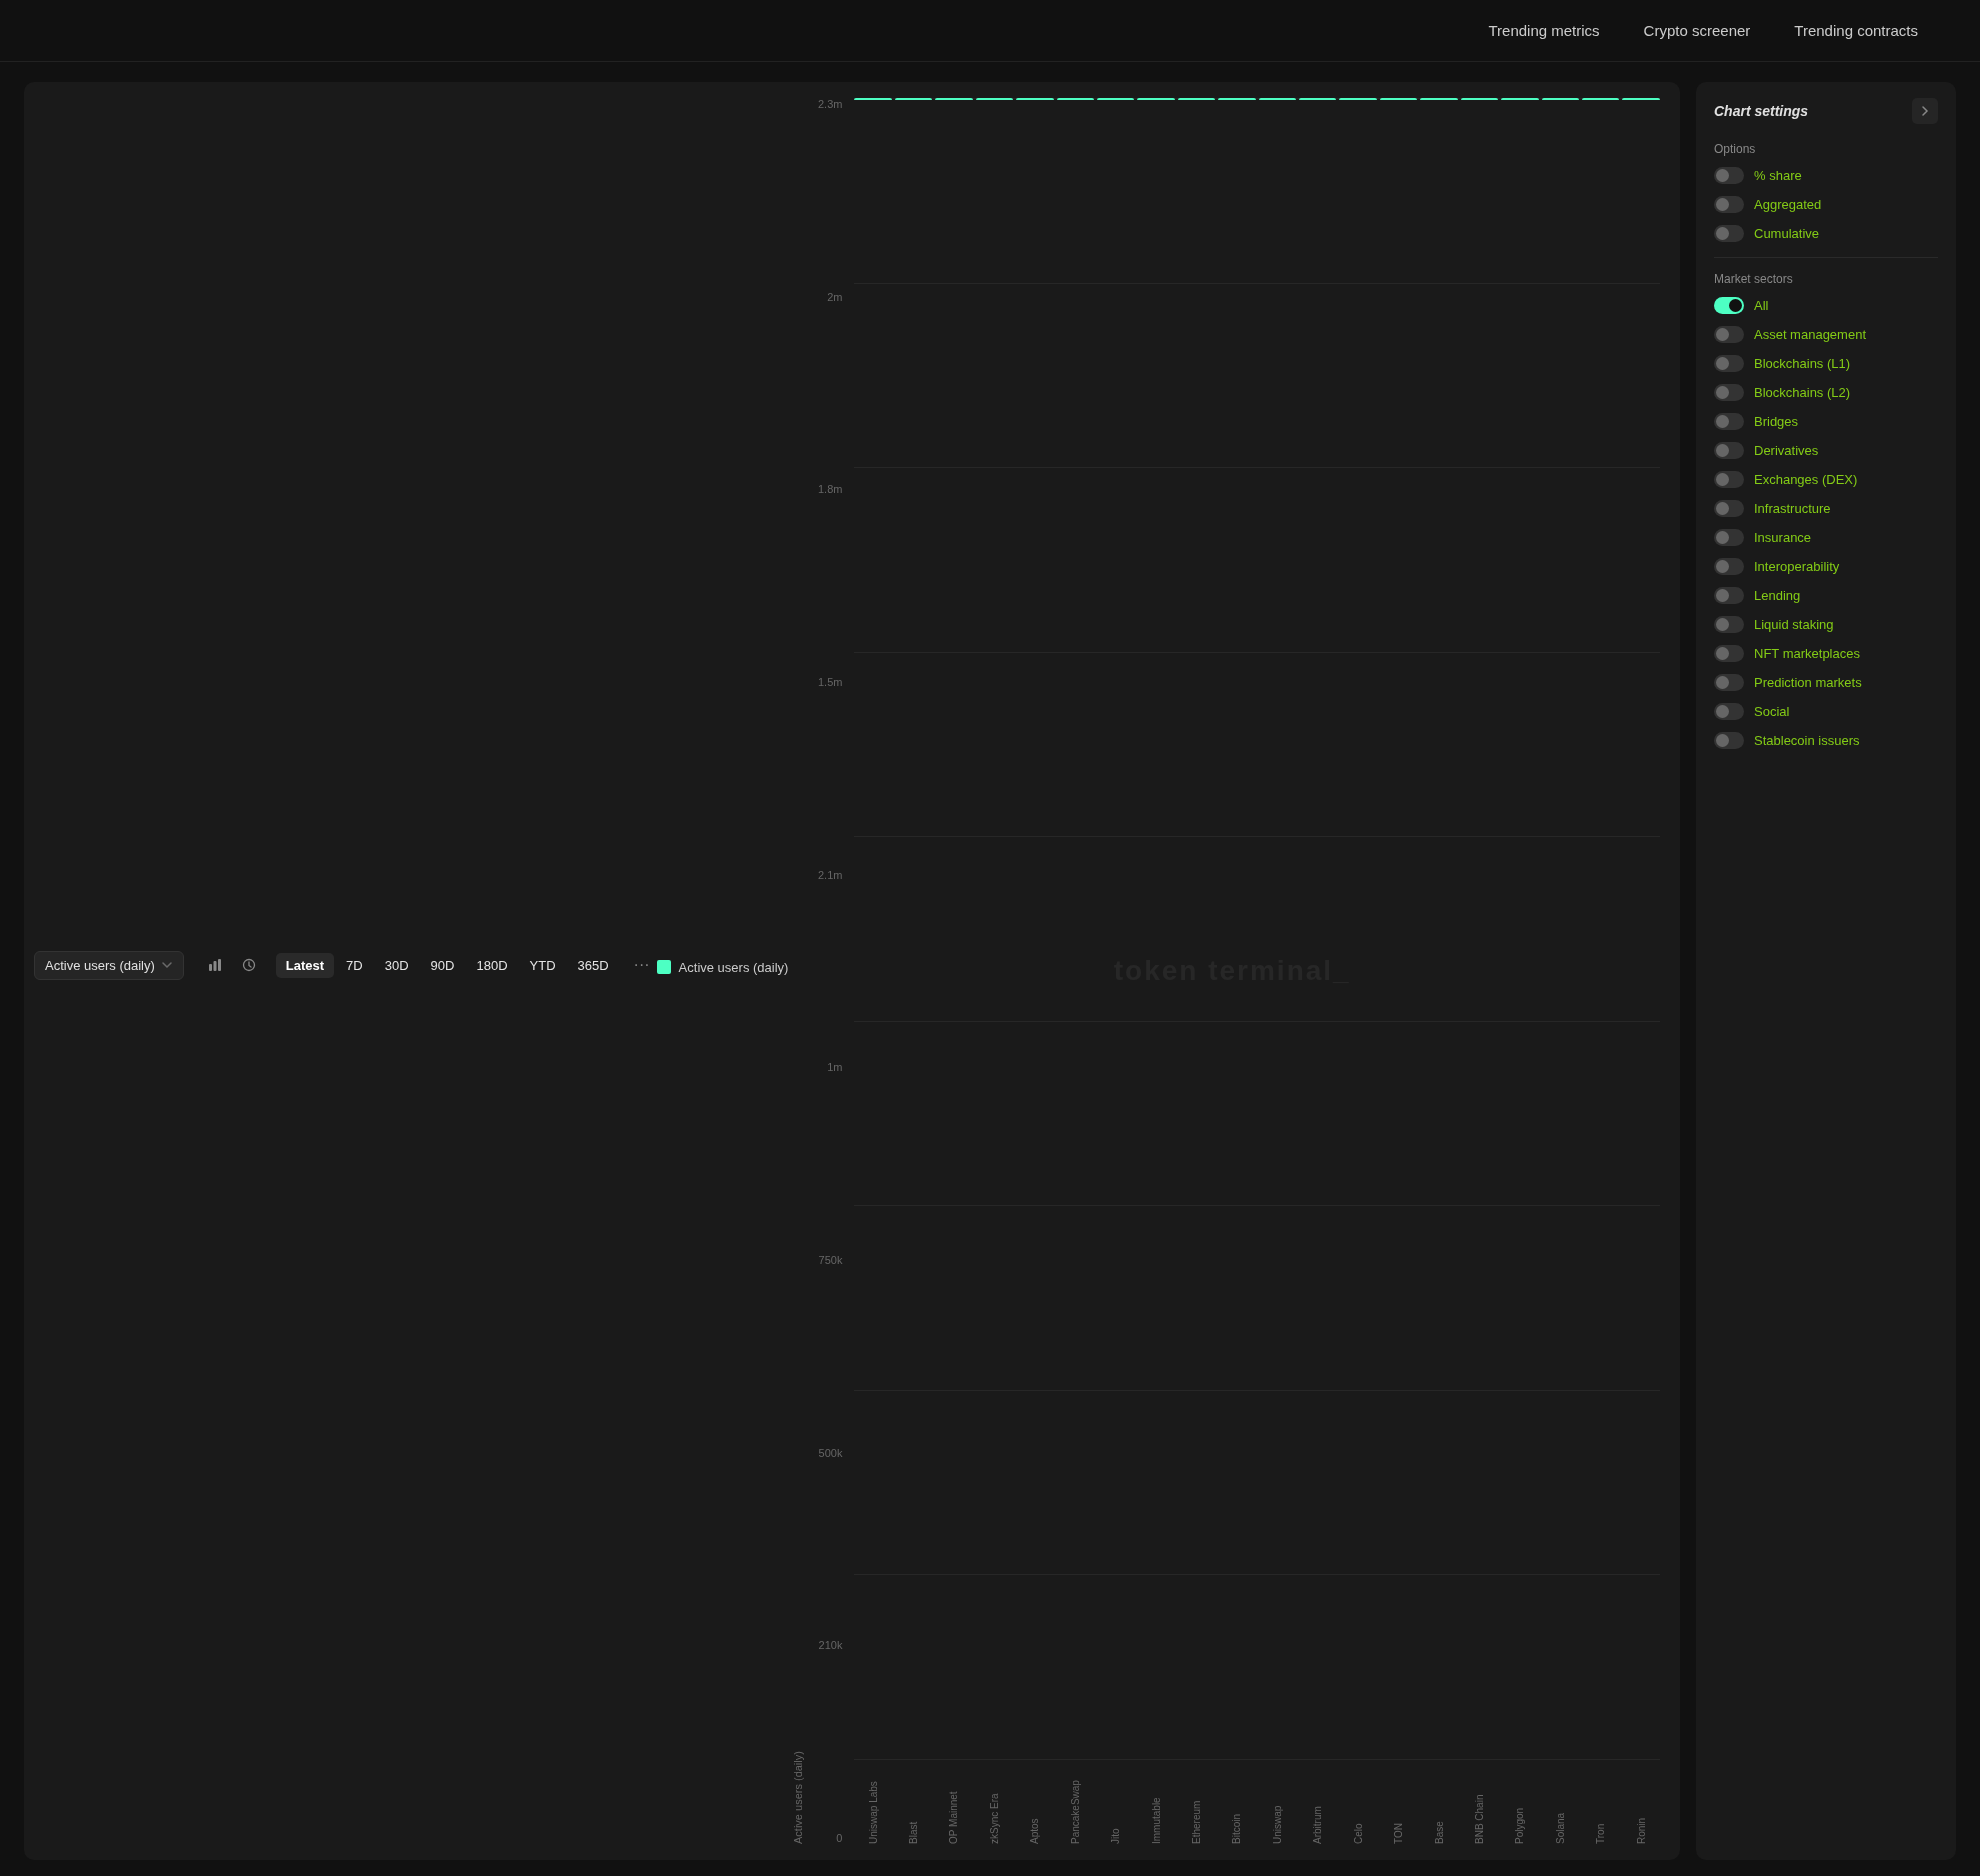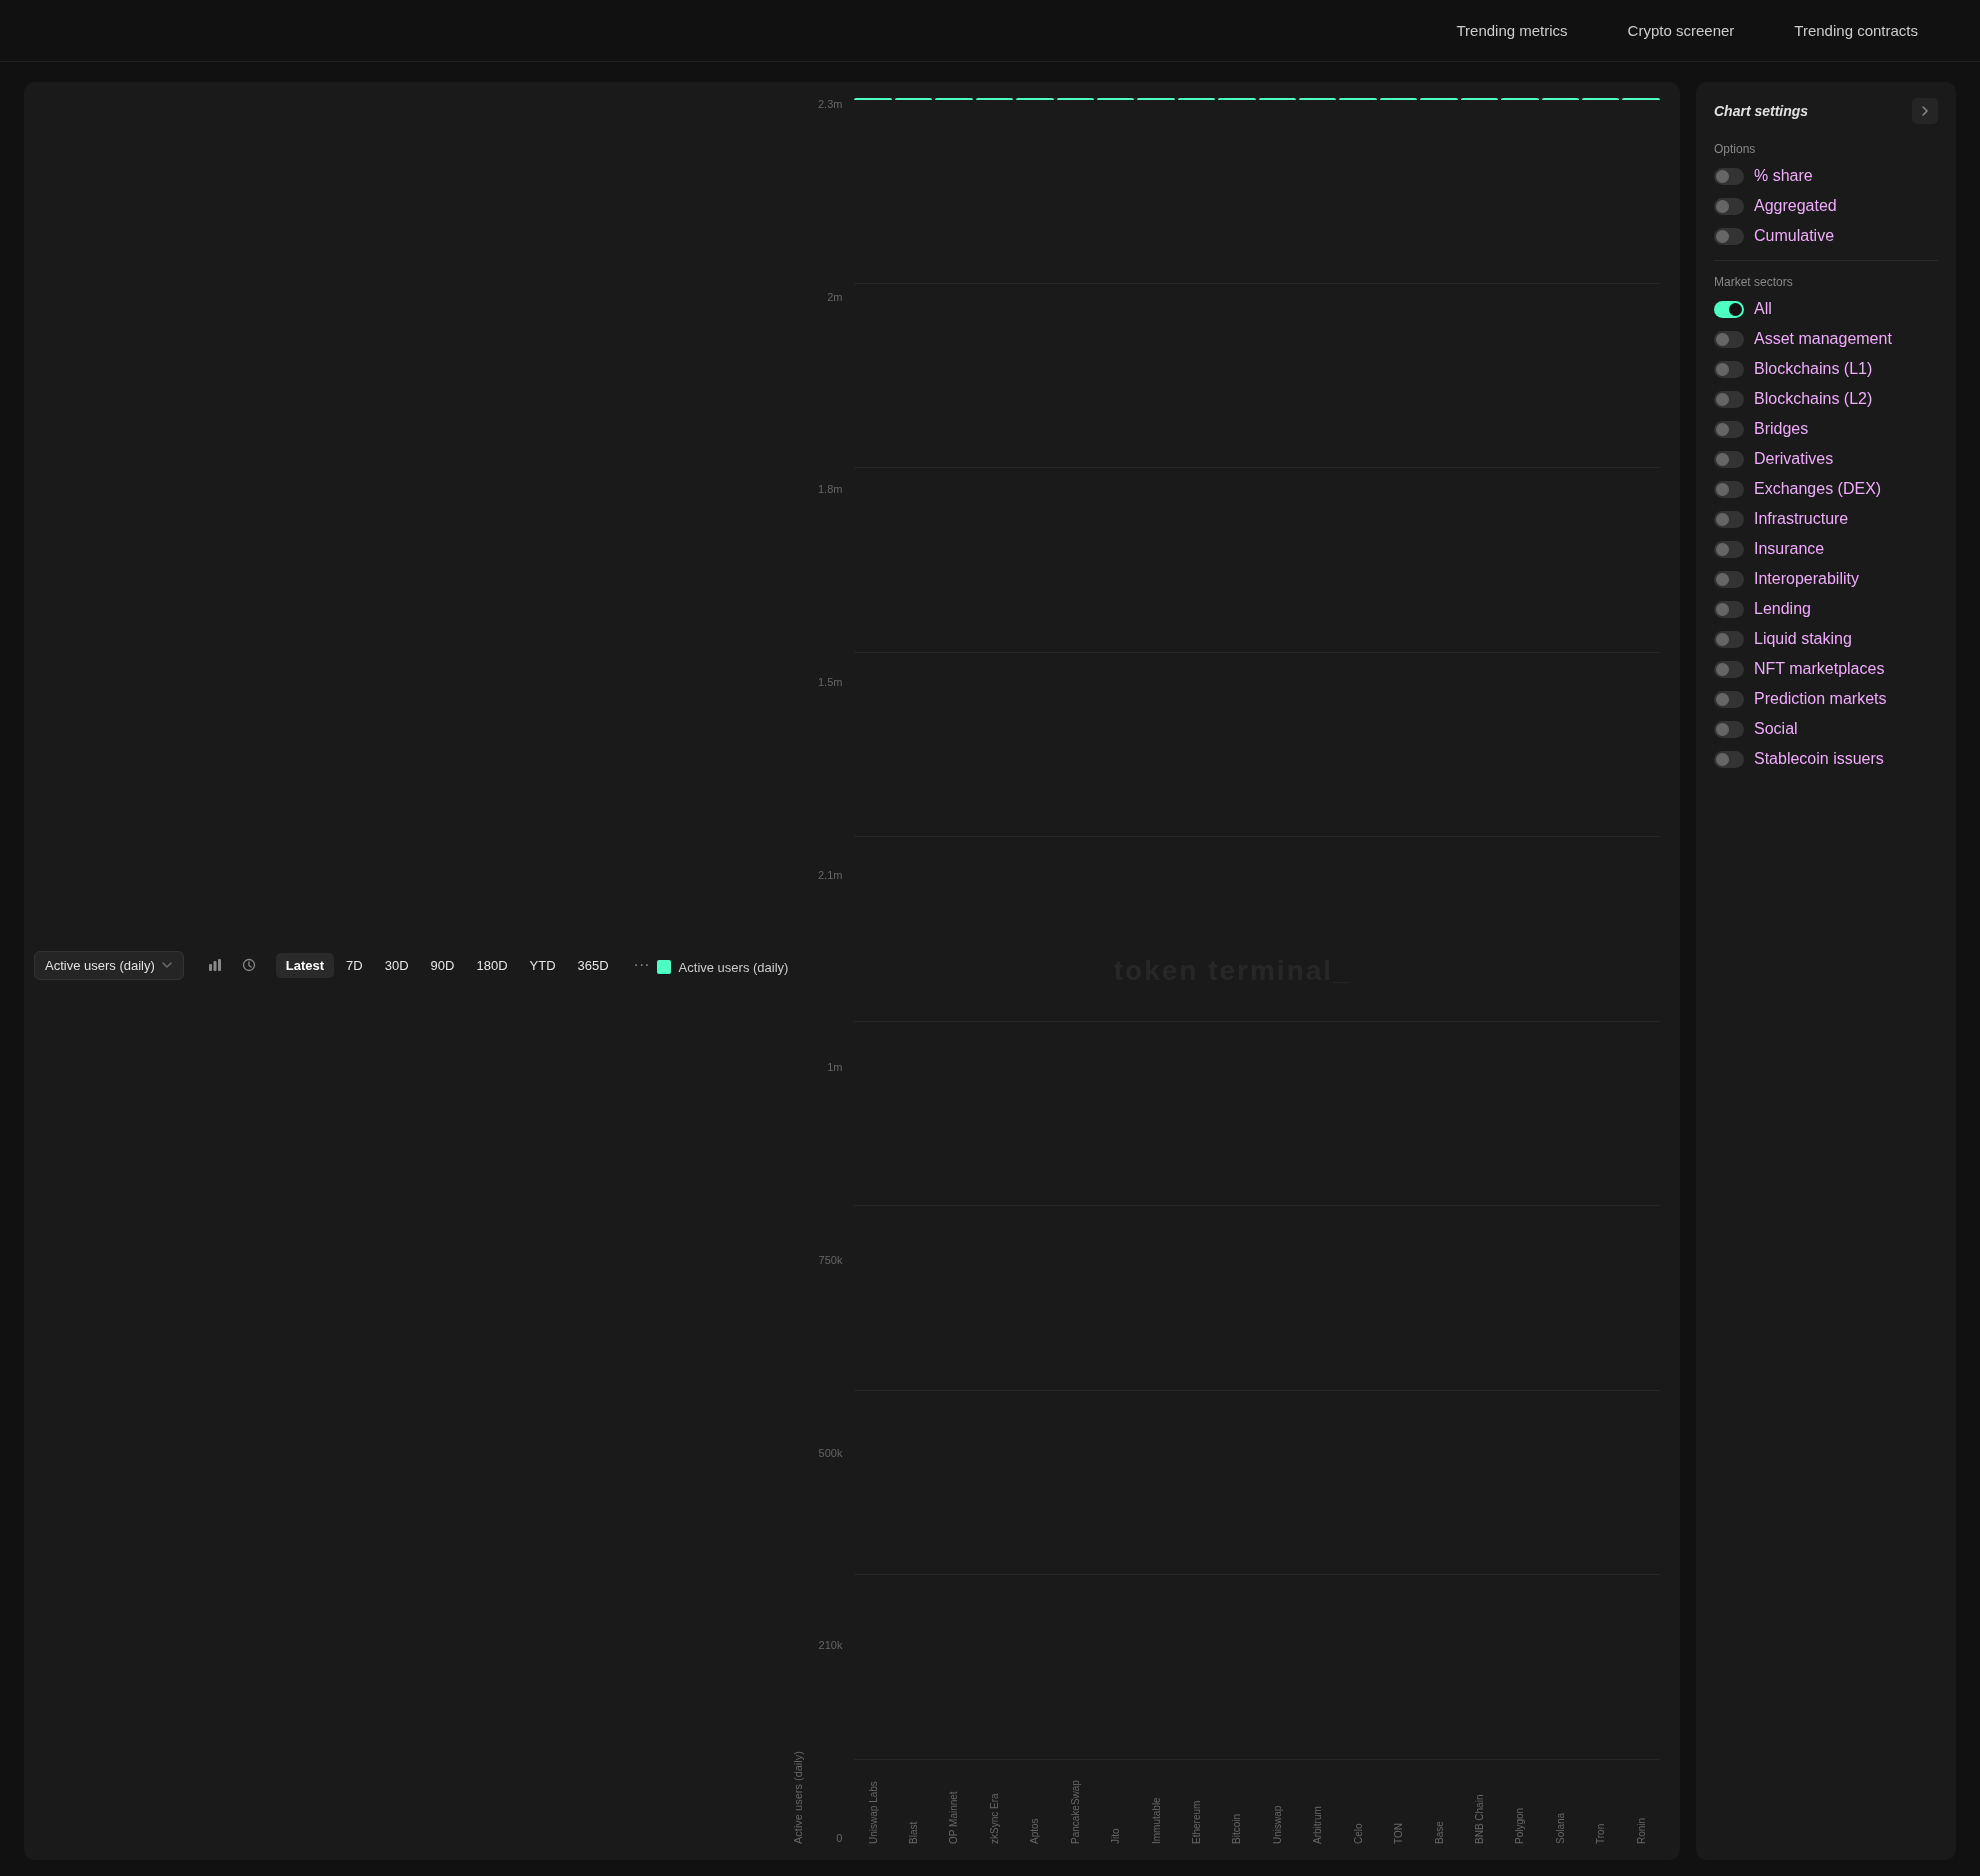--- a/index.html
+++ b/index.html
@@ -11,21 +11,21 @@
       min-height: 100vh;
       width: 1980px;
     }
 
     .top-nav {
       display: flex;
       justify-content: flex-end;
       align-items: center;
       padding: 14px 40px;
       background: #111;
-      gap: 16px;
+      gap: 0;
       border-bottom: 1px solid #222;
     }
 
     .nav-btn {
       padding: 8px 22px;
       border-radius: 6px;
       border: none;
       cursor: pointer;
       font-size: 15px;
       font-weight: 500;
@@ -311,22 +311,22 @@
     }
 
     .toggle-row {
       display: flex;
       align-items: center;
       gap: 10px;
       margin-bottom: 10px;
       padding: 1px 0;
     }
     .toggle-label {
-      font-size: 16px;
-      color: #f0abfc;
+      font-size: 13px;
+      color: #84cc16;
     }
 
     .toggle {
       width: 30px;
       height: 17px;
       border-radius: 9px;
       background: #333;
       position: relative;
       cursor: pointer;
       flex-shrink: 0;

